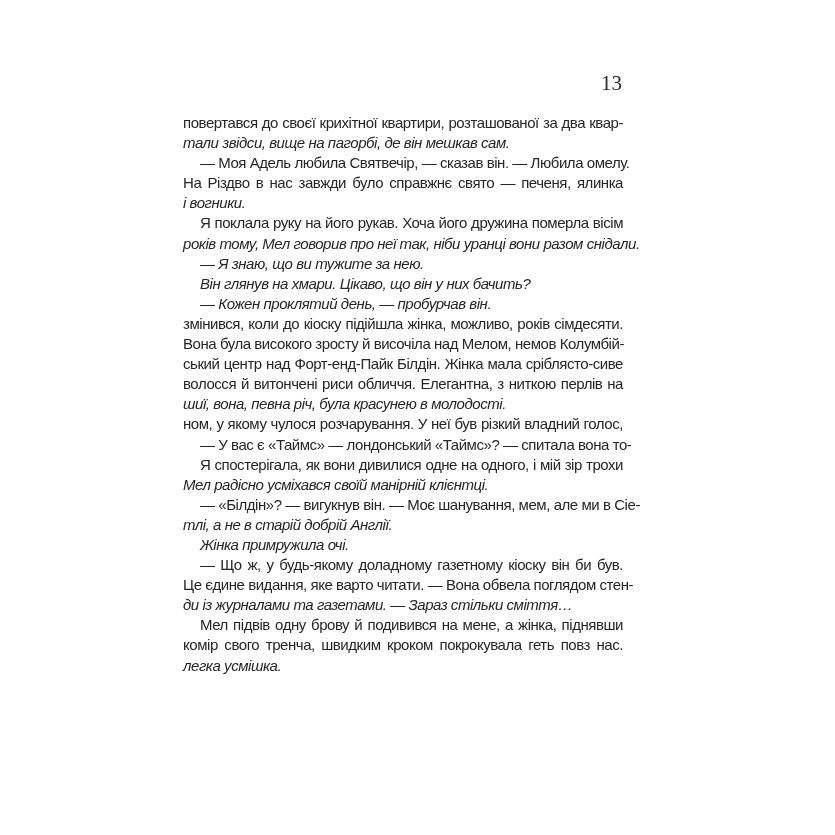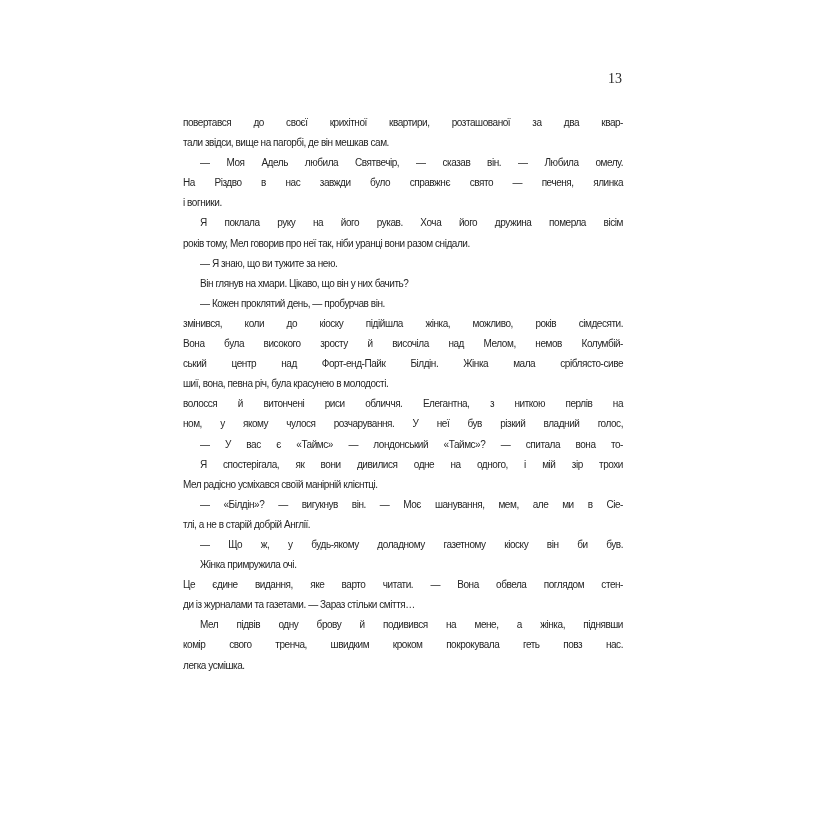--- a/index.html
+++ b/index.html
@@ -2,62 +2,62 @@
 <html><head>
 <meta charset="utf-8">
 <style>
   html, body { margin:0; padding:0; background:#ffffff; }
   body { width:835px; height:835px; position:relative; overflow:hidden; }
   .page {
     position:absolute; left:0; top:0; width:835px; height:835px; background:#ffffff;
   }
   .page-number {
     position:absolute; top:71px; left:560px; width:62px; text-align:right;
-    font-family:"Liberation Serif", serif; font-size:14px; color:#2a2a2a;
+    font-family:"Liberation Serif", serif; font-size:21px; color:#2a2a2a;
   }
   .text-column {
     position:absolute; left:183px; top:113px; width:440px;
-    font-family:"Liberation Sans", sans-serif; font-size:10px; line-height:20.1px;
+    font-family:"Liberation Sans", sans-serif; font-size:15px; line-height:20.1px;
     color:#262626; letter-spacing:-0.45px;
   }
   .line {
     display:block; white-space:nowrap; height:20.1px;
     text-align:justify; text-align-last:justify;
   }
   .line.indent { padding-left:17px; }
-  .line.last { text-align-last:left; }
+  .line.last { text-align-last:left;font-style:italic; }
 </style>
 </head>
 <body>
 
 <div class="page">
   <div class="page-number">13</div>
   <div class="text-column" id="text-column">
       <span class="line">повертався до своєї крихітної квартири, розташованої за два квар-</span>
       <span class="line last">тали звідси, вище на пагорбі, де він мешкав сам.</span>
       <span class="line indent">— Моя Адель любила Святвечір, — сказав він. — Любила омелу.</span>
       <span class="line">На Різдво в нас завжди було справжнє свято — печеня, ялинка</span>
       <span class="line last">і вогники.</span>
       <span class="line indent">Я поклала руку на його рукав. Хоча його дружина померла вісім</span>
       <span class="line last">років тому, Мел говорив про неї так, ніби уранці вони разом снідали.</span>
       <span class="line indent last">— Я знаю, що ви тужите за нею.</span>
       <span class="line indent last">Він глянув на хмари. Цікаво, що він у них бачить?</span>
       <span class="line indent last">— Кожен проклятий день, — пробурчав він.</span>
       <span class="line">змінився, коли до кіоску підійшла жінка, можливо, років сімдесяти.</span>
       <span class="line">Вона була високого зросту й височіла над Мелом, немов Колумбій-</span>
       <span class="line">ський центр над Форт-енд-Пайк Білдін. Жінка мала сріблясто-сиве</span>
+      <span class="line">волосся й витончені риси обличчя. Елегантна, з ниткою перлів на</span>
       <span class="line last">шиї, вона, певна річ, була красунею в молодості.</span>
-      <span class="line">волосся й витончені риси обличчя. Елегантна, з ниткою перлів на</span>
       <span class="line">ном, у якому чулося розчарування. У неї був різкий владний голос,</span>
       <span class="line indent">— У вас є «Таймс» — лондонський «Таймс»? — спитала вона то-</span>
       <span class="line indent">Я спостерігала, як вони дивилися одне на одного, і мій зір трохи</span>
       <span class="line last">Мел радісно усміхався своїй манірній клієнтці.</span>
       <span class="line indent">— «Білдін»? — вигукнув він. — Моє шанування, мем, але ми в Сіе-</span>
       <span class="line last">тлі, а не в старій добрій Англії.</span>
+      <span class="line indent last">Жінка примружила очі.</span>
       <span class="line indent">— Що ж, у будь-якому доладному газетному кіоску він би був.</span>
-      <span class="line indent last">Жінка примружила очі.</span>
       <span class="line">Це єдине видання, яке варто читати. — Вона обвела поглядом стен-</span>
       <span class="line last">ди із журналами та газетами. — Зараз стільки сміття…</span>
       <span class="line indent">Мел підвів одну брову й подивився на мене, а жінка, піднявши</span>
       <span class="line">комір свого тренча, швидким кроком покрокувала геть повз нас.</span>
       <span class="line last">легка усмішка.</span>
     </div>
 </div>
 
 </body></html>

